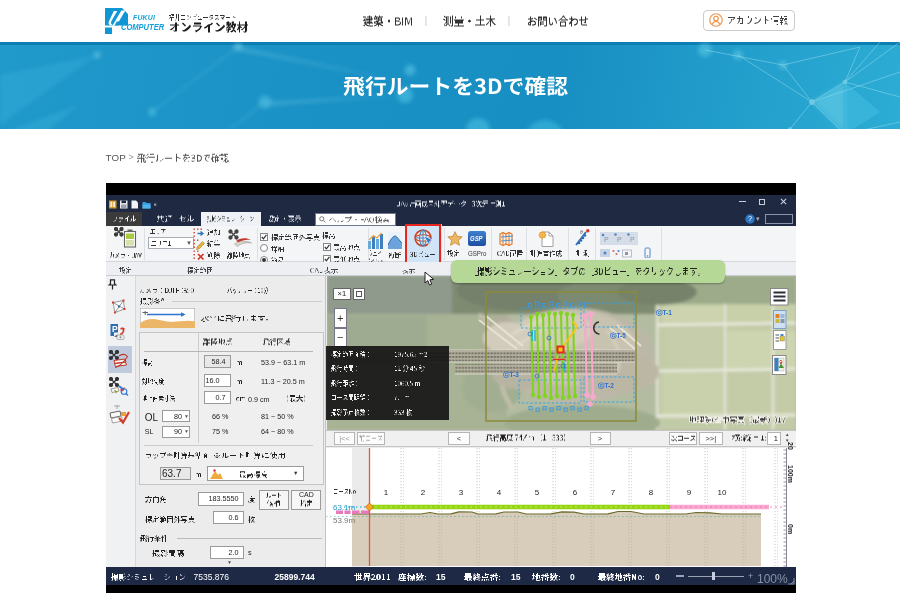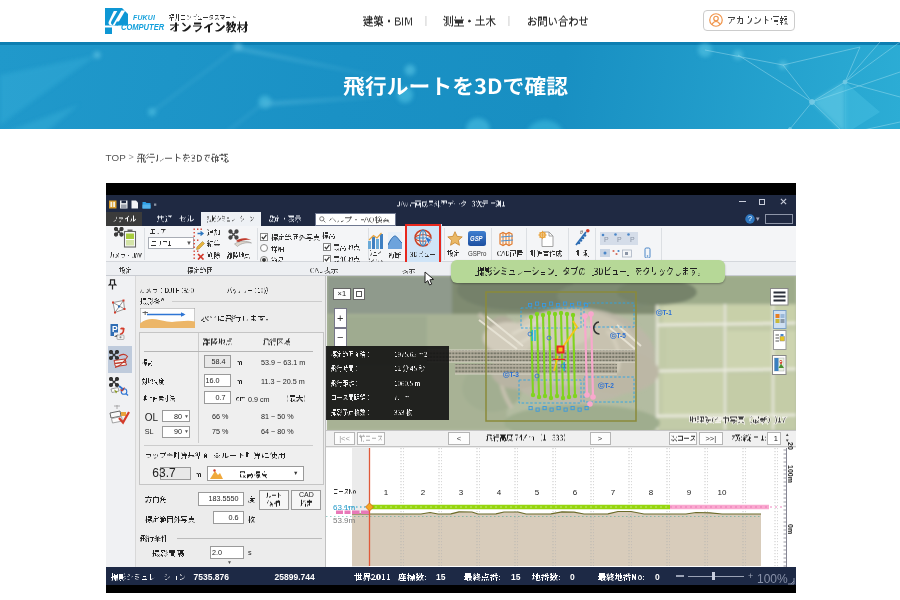--- a/index.html
+++ b/index.html
@@ -500,21 +500,21 @@
     <div class="abs" style="left:211.9px;top:427px;font-size:7.2px;color:#222">75 %</div>
     <div class="abs" style="left:261px;top:427px;font-size:7.2px;color:#222">64 ~ 80 %</div>
     <div class="abs" style="left:143.7px;top:444.5px;width:169px;height:1px;background:#ccc"></div>
     <svg style="position:absolute;left:144.7px;top:451.0px;overflow:visible" width="65" height="10">
       <path transform="translate(0,7.00)" d="M2 -5V-5C2 -5 2 -5 2 -5C3 -5 5 -5 5 -5C5 -5 6 -5 6 -5V-5C6 -5 5 -5 5 -5C5 -5 3 -5 2 -5C2 -5 2 -5 2 -5ZM6 -3 6 -4C6 -4 6 -4 5 -4C5 -4 2 -4 2 -4C2 -4 1 -4 1 -4V-3C1 -3 2 -3 2 -3C2 -3 5 -3 5 -3C5 -3 5 -2 5 -1C4 -1 3 -0 2 -0L3 0C3 0 4 -0 5 -1C6 -2 6 -2 6 -3C6 -3 6 -3 6 -3Z M11 -4 10 -4C10 -4 11 -3 11 -2L11 -3C11 -3 11 -4 11 -4ZM13 -4 13 -4C12 -3 12 -2 12 -1C11 -1 10 -0 9 0L10 1C10 0 11 -0 12 -1C13 -2 13 -3 13 -3C13 -3 13 -3 13 -4ZM9 -4 8 -3C9 -3 9 -2 9 -2L10 -2C9 -2 9 -3 9 -4Z M20 -5C20 -5 20 -5 20 -5C21 -5 21 -5 21 -5C21 -5 21 -5 20 -5C20 -5 20 -5 20 -5ZM20 -5C20 -5 20 -5 20 -5L19 -5C19 -5 16 -5 16 -5C16 -5 15 -5 15 -5V-4C15 -4 16 -4 16 -4C16 -4 19 -4 19 -4C19 -4 19 -3 19 -2C18 -1 17 -1 16 -0L16 0C18 -0 18 -1 19 -2C20 -2 20 -3 20 -4L20 -4C20 -4 20 -4 20 -4C21 -4 21 -5 21 -5C21 -5 21 -6 20 -6C20 -6 20 -5 20 -5Z M27 -4C27 -4 27 -4 26 -4L27 -3C27 -4 27 -4 28 -4ZM22 -2 22 -2C22 -2 23 -2 24 -3L23 -3C23 -3 22 -2 22 -2ZM22 -4C22 -4 23 -3 23 -3L23 -4C23 -4 23 -4 22 -4ZM26 -3C27 -2 27 -2 28 -2L28 -2C28 -2 27 -3 26 -3ZM25 -3C25 -3 26 -3 26 -2L24 -2C25 -3 26 -3 26 -4L26 -4C25 -4 25 -4 25 -3C25 -3 24 -4 24 -4C24 -4 25 -4 25 -5L25 -5H28V-5H25V-6H25V-5H22V-5H24C24 -4 24 -4 24 -4L24 -4L23 -4C24 -3 24 -3 24 -3C24 -3 24 -3 24 -2L23 -2L23 -2L26 -2C26 -2 26 -2 26 -2L27 -2C26 -2 26 -3 26 -3ZM22 -1V-1H25V1H25V-1H28V-1H25V-2H25V-1Z M29 -4V-3H31V-4ZM29 -6V-5H31V-6ZM29 -3V-2H31V-3ZM29 -5V-4H32V-5ZM33 -6V-3H32V-3H33V1H34V-3H35V-3H34V-6ZM29 -2V0H30V0H31V-2ZM30 -1H31V-0H30Z M37 -3H41V-3H37ZM37 -2H41V-2H37ZM37 -4H41V-4H37ZM40 -6C39 -5 39 -5 39 -5C39 -4 39 -4 39 -4H38L38 -4C38 -5 38 -5 38 -5H39V-5H37C37 -6 37 -6 37 -6L37 -6C37 -5 36 -5 36 -4C36 -4 36 -4 36 -4C36 -4 37 -5 37 -5H37C37 -5 38 -4 38 -4H37V-2H38V-1L38 -1H36V-1H38C37 -0 37 -0 36 0C36 0 36 0 36 1C38 0 38 -0 38 -1H40V1H41V-1H42V-1H41V-2H42V-4H41L41 -4C41 -5 41 -5 41 -5H42V-5H40C40 -6 40 -6 40 -6ZM40 -1H38L38 -1V-2H40ZM39 -4C39 -4 40 -5 40 -5H40C40 -5 41 -4 41 -4Z M48 -6V-5H45V-6H44V-5H43V-5H44V-3H43V-2H45C44 -2 44 -1 43 -1C43 -1 43 -1 43 -0C44 -1 45 -1 45 -2H47C48 -1 49 -1 49 -1C49 -1 49 -1 50 -1C49 -1 48 -2 48 -2H49V-3H48V-5H49V-5H48V-6ZM45 -5H48V-4H45ZM46 -2V-1H44V-1H46V-0H44V0H49V-0H46V-1H48V-1H46V-2ZM45 -4H48V-3H45ZM45 -3H48V-3H45Z M51 -5C51 -5 51 -5 52 -5L52 -5C52 -5 51 -6 51 -6ZM50 -4C50 -4 51 -4 51 -4L51 -4C51 -4 51 -5 50 -5ZM50 -2 51 -2C51 -2 52 -3 52 -3L52 -4C51 -3 51 -2 50 -2ZM50 -1V-1H53V1H54V-1H57V-1H54V-2H53V-1ZM54 -6C54 -6 54 -5 54 -5H53C53 -5 53 -6 53 -6L53 -6C53 -5 52 -5 52 -4C52 -4 52 -4 52 -4C52 -4 52 -4 52 -4V-2H56V-2H55V-3H56V-3H55V-4H56V-4H55V-5H56V-5H55C55 -5 55 -6 55 -6ZM53 -5H54V-4H53ZM53 -2V-3H54V-2ZM53 -4H54V-3H53Z M60 -2H61V-2H60ZM60 -3V-4H61V-3ZM60 -1H61V-0H60ZM57 -5V-5H60C60 -5 60 -4 60 -4H58V1H58V0H63V1H63V-4H60L61 -5H64V-5ZM58 -0V-4H59V-0ZM63 -0H62V-4H63Z" fill="#222"></path>
     </svg>
     <svg style="position:absolute;left:213.0px;top:451.0px;overflow:visible" width="73" height="10">
       <path transform="translate(0,7.00)" d="M4 -4C4 -4 5 -4 5 -5C5 -5 4 -5 4 -5C4 -5 3 -5 3 -5C3 -4 4 -4 4 -4ZM4 -3 1 -5 1 -5 4 -3 1 -0 1 -0 4 -2 7 -0 7 -0 4 -3 7 -5 7 -5ZM2 -3C2 -3 2 -3 2 -3C1 -3 1 -3 1 -3C1 -2 1 -2 2 -2C2 -2 2 -2 2 -3ZM6 -3C6 -2 6 -2 6 -2C7 -2 7 -2 7 -3C7 -3 7 -3 6 -3C6 -3 6 -3 6 -3ZM4 -1C4 -1 3 -1 3 -1C3 -0 4 -0 4 -0C4 -0 5 -0 5 -1C5 -1 4 -1 4 -1Z M12 -0 13 0C13 0 13 0 13 0C14 -0 15 -1 16 -2L15 -2C15 -2 14 -1 13 -1C13 -1 13 -4 13 -5C13 -5 13 -5 13 -5H12C12 -5 12 -5 12 -5C12 -4 12 -1 12 -1C12 -0 12 -0 12 -0ZM9 -0 9 0C10 -0 10 -1 11 -2C11 -2 11 -4 11 -5C11 -5 11 -5 11 -5H10C10 -5 10 -5 10 -5C10 -4 10 -3 10 -2C10 -1 9 -1 9 -0Z M17 -3V-2C17 -2 18 -2 18 -2C19 -2 22 -2 22 -2C23 -2 23 -2 23 -2V-3C23 -3 23 -3 22 -3C22 -3 19 -3 18 -3C18 -3 17 -3 17 -3Z M27 -1C27 -0 27 -0 27 0H28C28 -0 28 -0 28 -1L28 -3C28 -3 30 -2 31 -2L31 -2C30 -3 29 -3 28 -4V-5C28 -5 28 -5 28 -5H27C27 -5 27 -5 27 -5C27 -4 27 -1 27 -1Z M33 -4V-3H35V-4ZM33 -6V-5H35V-6ZM33 -3V-2H35V-3ZM33 -5V-4H36V-5ZM38 -6V-3H36V-3H38V1H38V-3H40V-3H38V-6ZM33 -2V0H33V0H35V-2ZM33 -1H35V-0H33Z M42 -3H46V-3H42ZM42 -2H46V-2H42ZM42 -4H46V-4H42ZM45 -6C45 -5 44 -5 44 -5C44 -4 44 -4 44 -4H43L43 -4C43 -5 43 -5 43 -5H44V-5H42C42 -6 42 -6 42 -6L42 -6C41 -5 41 -5 41 -4C41 -4 41 -4 41 -4C41 -4 42 -5 42 -5H42C42 -5 42 -4 43 -4H42V-2H43V-1L43 -1H41V-1H43C42 -0 42 -0 41 0C41 0 41 0 41 1C42 0 43 -0 43 -1H45V1H46V-1H48V-1H46V-2H47V-4H46L47 -4C47 -5 46 -5 46 -5H48V-5H45C45 -6 45 -6 45 -6ZM45 -1H43L43 -1V-2H45ZM44 -4C45 -4 45 -5 45 -5H46C46 -5 46 -4 46 -4Z M52 -5V-4C53 -4 54 -4 55 -4V-5C54 -5 53 -5 52 -5ZM52 -2 52 -2C52 -2 52 -1 52 -1C52 -0 52 -0 54 -0C54 -0 55 -0 56 -0L56 -1C55 -1 54 -1 54 -1C52 -1 52 -1 52 -1C52 -1 52 -2 52 -2ZM50 -5 50 -5C50 -5 50 -5 50 -5C50 -4 49 -3 49 -2C49 -1 49 -0 50 0L50 0C50 0 50 0 50 -0C50 -0 50 -0 50 -0C50 -1 51 -1 51 -2L50 -2C50 -2 50 -1 50 -1C50 -1 50 -2 50 -2C50 -3 50 -4 50 -5C50 -5 50 -5 50 -5Z M61 -6V-5H59V-5H61V-4H59V-2H61C61 -2 61 -1 61 -1C60 -1 60 -1 60 -2L59 -2C59 -1 60 -1 60 -1C60 -0 59 -0 59 0C59 0 59 0 59 1C60 0 60 0 61 -0C62 0 63 0 64 1C64 0 64 0 64 0C63 -0 62 -0 61 -1C62 -1 62 -2 62 -2H64V-4H62V-5H64V-5H62V-6ZM60 -3H61V-3L61 -2H60ZM62 -3H63V-2H62L62 -3ZM59 -6C58 -5 57 -4 57 -3C57 -3 57 -3 57 -3C57 -3 57 -3 58 -4V1H58V-4C59 -5 59 -5 59 -6Z M66 -5V-3C66 -2 66 -1 65 0C65 0 65 0 65 1C66 0 66 -1 66 -2H68V0H69V-2H71V-0C71 -0 71 0 71 0C71 0 70 0 69 0C70 0 70 0 70 1C70 1 71 1 71 0C71 0 72 0 72 -0V-5ZM66 -5H68V-4H66ZM71 -5V-4H69V-5ZM66 -3H68V-2H66C66 -2 66 -3 66 -3ZM71 -3V-2H69V-3Z" fill="#222"></path>
     </svg>
     <div class="abs" style="left:160.0px;top:466.5px;width:31.0px;height:13.5px;background:#e8e8e8;border:1px solid #9a9a9a"></div>
-    <div class="abs" style="left:152px;top:467.5px;width:24.0px;text-align:center;font-size:12px;color:#222;line-height:11.5px">63.7</div>
+    <div class="abs" style="left:162.0px;top:467.5px;width:24.0px;text-align:left;font-size:10px;color:#222;line-height:11.5px">63.7</div>
     <svg style="position:absolute;left:194.5px;top:469.5px;overflow:visible" width="7" height="10">
       <path transform="translate(0,7.00)" d="M1 0H1V-3C2 -3 2 -3 2 -3C3 -3 3 -3 3 -2V0H4V-3C4 -3 4 -3 5 -3C5 -3 5 -3 5 -2V0H6V-2C6 -3 6 -4 5 -4C4 -4 4 -4 3 -3C3 -4 3 -4 2 -4C2 -4 2 -4 1 -3H1L1 -4H1Z" fill="#222"></path>
     </svg>
     <div class="abs" style="left:207px;top:466px;width:97px;height:15px;background:#fff;border:1px solid #9a9a9a"></div>
     <svg class="abs" style="left:210px;top:468.5px" width="13" height="10" viewBox="0 0 13 10">
 <path d="M0 10 L5 2 L8 6 L10 4 L13 10 Z" fill="#f0a93c"></path>
       <circle cx="4.5" cy="1.5" r="1.2" fill="#d43b2a"></circle>
 </svg>
     <svg style="position:absolute;left:238.5px;top:470.3px;overflow:visible" width="30" height="10">
       <path transform="translate(0,7.20)" d="M2 -5H5V-4H2ZM2 -5H5V-5H2ZM1 -6V-4H6V-6ZM3 -3V-2H2V-3ZM0 -0 0 0 3 -0V1H3V0C4 0 4 0 4 1C4 0 5 0 5 -0C6 0 6 0 7 1C7 0 7 0 7 0C6 0 6 -0 6 -1C6 -1 6 -2 7 -2L6 -2L6 -2H4V-2H4L4 -2C4 -1 4 -1 5 -1C4 -0 4 -0 3 0V-3H7V-3H0V-3H1V-0ZM4 -2H6C6 -2 5 -1 5 -1C5 -1 5 -2 4 -2ZM3 -2V-1H2V-2ZM3 -1V-1L2 -0V-1Z M9 -4H12V-3H9ZM9 -4V-3H13V-4ZM11 -6V-5H8V-5H14V-5H11V-6ZM8 -3V1H9V-2H13V-0C13 0 13 0 13 0C13 0 13 0 12 0C12 0 12 0 12 1C13 1 13 1 13 0C14 0 14 0 14 -0V-3ZM10 -1H12V-0H10ZM9 -2V0H10V-0H12V-2Z M18 -3V-2H21V-3ZM20 -1C20 -0 21 0 21 0L22 0C21 -0 21 -1 20 -1ZM18 -1C18 -1 17 -0 17 0C17 0 17 0 17 0C18 0 18 -0 18 -1ZM17 -5V-3H21V-5H20V-5H21V-6H17V-5H19V-5ZM19 -5H20V-5H19ZM17 -2V-1H19V0C19 0 19 0 19 0C19 0 19 0 18 0C18 0 18 0 18 1C19 1 19 1 19 1C20 0 20 0 20 0V-1H21V-2ZM18 -4H19V-3H18ZM19 -4H20V-3H19ZM20 -4H21V-3H20ZM16 -6V-4H15V-4H16C16 -3 15 -2 15 -1C15 -1 15 -1 15 -1C15 -1 16 -2 16 -3V1H16V-3C17 -2 17 -2 17 -2L17 -2C17 -2 17 -3 16 -3V-4H17V-4H16V-6Z M24 -4H27V-3H24ZM23 -4V-3H27V-4ZM25 -6V-5H22V-5H29V-5H26V-6ZM23 -3V1H23V-2H28V-0C28 0 28 0 28 0C27 0 27 0 27 0C27 0 27 0 27 1C27 1 28 1 28 0C28 0 28 0 28 -0V-3ZM24 -1H26V-0H24ZM24 -2V0H24V-0H27V-2Z" fill="#222"></path>
@@ -549,21 +549,21 @@
       <path transform="translate(0,7.00)" d="M6 -4C5 -3 5 -2 5 -2C4 -2 4 -3 4 -4L4 -4ZM4 -6C4 -5 3 -4 3 -3C3 -3 3 -3 3 -3C3 -3 3 -3 4 -3C4 -3 4 -2 4 -1C4 -1 3 -0 3 0C3 0 3 0 3 1C4 0 4 -0 5 -1C5 -0 6 0 6 1C6 0 7 0 7 0C6 -0 6 -1 5 -1C6 -2 6 -3 6 -4H7V-5H4C4 -5 4 -5 5 -6ZM1 -6V-4H0V-4H1C1 -3 1 -2 0 -1C0 -1 0 -1 0 -1C1 -1 1 -2 1 -3V1H2V-3C2 -2 3 -2 3 -1L3 -2C3 -2 2 -3 2 -3V-4H3V-4H2V-6Z" fill="#222"></path>
     </svg>
     <svg style="position:absolute;left:140.0px;top:534.0px;overflow:visible" width="29" height="10">
       <path transform="translate(0,7.00)" d="M6 -6C6 -5 6 -5 5 -5L6 -5C6 -5 6 -5 7 -5ZM6 -3C6 -2 6 -2 5 -2L6 -2C6 -2 6 -2 7 -2ZM2 -5C2 -4 1 -4 0 -4C0 -4 0 -4 1 -3C1 -4 1 -4 1 -4V-3H0V-2H1C1 -2 1 -1 0 0C0 0 1 0 1 1C2 -0 2 -1 2 -2H3V0H4V-2H5C5 -1 5 0 6 1C7 1 7 0 7 -0C7 -0 7 -1 6 -1C6 -0 6 0 6 0C6 0 5 -1 5 -1C6 -1 6 -1 6 -1L7 -1C6 -1 6 -2 5 -2L5 -2C5 -2 5 -2 5 -3H4V-5H3V-3H2V-4C2 -4 2 -4 3 -5ZM1 -6V-5H5C5 -4 5 -3 6 -3C6 -3 7 -3 7 -3C7 -3 6 -4 6 -4C6 -3 6 -3 6 -3C6 -3 5 -4 5 -5C6 -4 6 -4 6 -4L7 -4C6 -4 6 -5 5 -5L5 -5C5 -5 5 -5 5 -6Z M10 -5V-5H13V-5ZM9 -6C9 -5 8 -5 7 -4C7 -4 7 -4 8 -4C8 -4 9 -5 9 -6ZM10 -4V-3H12V-0C12 -0 12 0 12 0C12 0 11 0 11 0C11 0 11 0 11 1C12 1 12 1 12 0C13 0 13 0 13 -0V-3H14V-4ZM9 -4C9 -4 8 -3 7 -2C7 -2 7 -2 8 -2C8 -2 8 -2 8 -3V1H9V-3C9 -3 9 -4 10 -4Z M19 -5C18 -4 18 -4 18 -4C17 -4 17 -4 16 -5L16 -5ZM17 -6C16 -5 16 -5 15 -4C15 -4 15 -4 15 -4C15 -4 16 -4 16 -4C16 -4 17 -4 17 -4C16 -3 15 -3 14 -3C14 -3 15 -2 15 -2C16 -2 17 -3 18 -3C18 -3 19 -2 20 -2C20 -2 21 -3 21 -3C20 -3 19 -3 18 -4C19 -4 19 -4 19 -5L19 -5L19 -5H17C17 -5 17 -6 17 -6ZM17 -3V-2H14V-2H17C16 -1 15 -0 14 0C14 0 15 0 15 0C16 0 17 -1 17 -1V1H18V-1C18 -1 19 0 20 0C20 0 21 0 21 -0C20 -0 19 -1 18 -2H21V-2H18V-3Z M23 -2V-2H25V1H26V-2H28V-2H26V-4H27V-4H26V-6H25V-4H24C24 -5 24 -5 25 -5L24 -6C24 -5 24 -4 23 -3C23 -3 24 -3 24 -3C24 -3 24 -4 24 -4H25V-2ZM23 -6C22 -5 22 -4 21 -3C21 -3 21 -3 22 -3C22 -3 22 -3 22 -3V1H23V-4C23 -5 23 -5 23 -6Z" fill="#222"></path>
     </svg>
     <div class="abs" style="left:177px;top:538px;width:145px;height:1px;background:#bbb"></div>
     <svg style="position:absolute;left:151.7px;top:548.5px;overflow:visible" width="33" height="10">
       <path transform="translate(0,7.00)" d="M4 -4H7V-4H4ZM4 -5H7V-5H4ZM3 -6V-4H7V-6ZM1 -6V-4H0V-4H1V-3L0 -2L0 -2L1 -2V-0C1 0 1 0 1 0C1 0 1 0 0 0C0 0 1 0 1 1C1 1 1 1 2 0C2 0 2 0 2 -0V-2L3 -2L3 -3H3V-0L2 -0L3 0L5 -0V1H5V-3H8V-3H3V-3L2 -3V-4H3V-4H2V-6ZM4 -3H5V-2H4ZM4 -2H5V-1H4ZM6 -2 5 -2C6 -1 6 -1 6 -0C6 -0 5 0 5 0C5 0 5 0 5 1C6 0 6 0 6 -0C7 0 7 0 7 1C8 0 8 0 8 0C7 0 7 -0 7 -0C7 -1 7 -2 8 -2L7 -2L7 -2H5V-2H7C7 -1 7 -1 6 -1C6 -1 6 -1 6 -2ZM4 -1H5V-1L4 -0Z M10 -2H12V-1H10ZM10 -5H12V-4H10ZM10 -5H12V-5H10ZM9 -1C9 -1 9 -0 8 0C9 0 9 0 9 0C9 0 10 -0 10 -1ZM15 -6C14 -5 14 -5 13 -4C13 -4 13 -4 13 -4C14 -4 15 -5 15 -6ZM15 -4C15 -3 14 -3 13 -2C13 -2 13 -2 13 -2C14 -2 15 -3 16 -4ZM9 -6V-4H10V-3H8V-3H13V-3H11V-4H13V-6ZM9 -2V-1H10V0C10 0 10 0 10 0C10 0 10 0 10 0C10 0 10 0 10 1C10 1 11 1 11 0C11 0 11 0 11 0V-1H12V-2ZM15 -2C15 -1 14 -0 13 0C13 -0 12 -1 12 -1L12 -1C12 -0 12 0 12 0L13 0C13 0 13 0 13 1C14 0 15 -1 16 -2Z M21 -1V-1H19V-1ZM21 -2H19V-2H21ZM19 -3V0H19V-0H22V-3ZM19 -4V-4H17V-4ZM19 -5H17V-5H19ZM23 -4V-4H21V-4ZM23 -5H21V-5H23ZM23 -6H20V-3H23V-0C23 -0 23 0 23 0C23 0 22 0 22 0C22 0 22 0 22 1C22 1 23 1 23 0C23 0 23 0 23 -0V-6ZM17 -6V1H17V-3H20V-6Z M28 -4H31V-4H28ZM28 -5V-3H31V-5ZM27 -6V-5H32V-6ZM28 -1V-1H29V0H30V-1H31V-1ZM31 -2V-2L31 -2C31 -2 31 -2 31 -2C31 -2 30 -2 30 -2C30 -2 30 -2 30 -2V-2ZM27 -3V1H28V-2H29C29 -2 28 -2 28 -2C28 -1 28 -1 28 -1C29 -1 29 -2 29 -2H30V-2C30 -2 30 -1 30 -1C30 -1 31 -1 31 -1L31 -1V0C31 0 31 0 31 0C31 0 31 0 30 0C30 0 30 0 30 1C31 1 31 1 31 0C32 0 32 0 32 0V-3ZM25 -6V1H25V-5H26C26 -5 26 -4 26 -3C26 -3 26 -2 26 -2C26 -2 26 -2 26 -2C26 -2 26 -2 26 -2C26 -2 26 -2 26 -2C26 -1 26 -1 26 -1C26 -1 26 -1 26 -1C26 -1 27 -1 27 -1C27 -1 27 -2 27 -2C27 -2 27 -3 26 -4C26 -4 27 -5 27 -5L27 -6L27 -6Z" fill="#222"></path>
     </svg>
     <div class="abs" style="left:210.0px;top:545.5px;width:33.5px;height:13.0px;background:#fff;border:1px solid #9a9a9a"></div>
-    <div class="abs" style="left:212.0px;top:546.5px;width:26.5px;font-size:7.2px;color:#222;line-height:11.0px">2.0</div>
+    <div class="abs" style="left:212.0px;top:546.5px;width:26.5px;text-align:right;font-size:7.2px;color:#222;line-height:11.0px">2.0</div>
     <div class="abs" style="left:248px;top:548px;font-size:7.2px;color:#222">s</div>
     <div class="abs" style="left:227px;top:559px;font-size:5px;color:#555">▼</div>
     <svg class="abs" style="left:327px;top:276px" width="469" height="154" viewBox="0 0 469 154">
 <defs>
 <filter id="mb" x="-20%" y="-20%" width="140%" height="140%">
           <feGaussianBlur stdDeviation="1.5"></feGaussianBlur>
         </filter>
 <pattern id="stripe" width="3.2" height="3.6" patternUnits="userSpaceOnUse">
           <rect width="3.2" height="3.6" fill="#b6b0a0"></rect>
           <rect width="2.2" height="1.9" x="0.4" y="0.8" fill="#72726444"></rect>
@@ -869,21 +869,21 @@
     <div class="abs" style="left:722px;top:487.5px;width:12px;text-align:center;font-size:8px;color:#222;margin-left:-6px">10</div>
     <div class="abs" style="left:333px;top:502.5px;font-size:8px;color:#2398c8">63.1m</div>
     <div class="abs" style="left:333px;top:515.5px;font-size:8px;color:#777">53.9m</div>
     <div class="abs" style="left:786.5px;top:465px;font-size:7px;color:#222;writing-mode:vertical-rl;font-weight:bold">100m</div>
     <div class="abs" style="left:786.5px;top:524px;font-size:7px;color:#222;writing-mode:vertical-rl;font-weight:bold">0m</div>
     <div class="abs" style="left:786.5px;top:442px;font-size:7px;color:#222;writing-mode:vertical-rl;font-weight:bold">20</div>
     <div class="abs" style="left:106px;top:567px;width:690px;height:18px;background:#1d2945"></div>
     <svg style="position:absolute;left:111.0px;top:572.0px;overflow:visible" width="76" height="11">
       <path transform="translate(0,8.00)" d="M4 -5H6V-5H4ZM4 -6H6V-5H4ZM3 -6V-4H7V-6ZM1 -7V-5H0V-5H1V-3L0 -3L0 -2L1 -2V-0C1 0 1 0 1 0C1 0 1 0 0 0C0 0 1 0 1 1C1 1 1 1 1 1C2 0 2 0 2 -0V-2L3 -3L2 -3H3V-0L2 -0L2 0L4 -0V1H5V-3H7V-4H2V-3L2 -3V-5H2V-5H2V-7ZM3 -3H4V-3H3ZM3 -2H4V-2H3ZM5 -2 5 -2C5 -1 5 -1 6 -1C5 -0 5 0 5 0C5 0 5 1 5 1C5 0 6 0 6 -0C6 0 7 0 7 1C7 1 7 0 7 0C7 0 7 -0 6 -1C7 -1 7 -2 7 -3L7 -3L7 -3H5V-2H6C6 -2 6 -1 6 -1C6 -1 6 -2 5 -2ZM3 -1H4V-1L3 -0Z M9 -2H11V-2H9ZM9 -5H11V-5H9ZM9 -6H11V-6H9ZM9 -1C8 -1 8 -0 8 0C8 0 8 0 8 0C9 0 9 -0 9 -1ZM14 -7C13 -6 13 -5 12 -5C12 -5 12 -5 12 -5C13 -5 14 -6 14 -6ZM14 -4C14 -4 13 -3 12 -3C12 -3 12 -2 12 -2C13 -3 14 -3 15 -4ZM8 -6V-4H10V-4H8V-3H12V-4H10V-4H12V-6ZM8 -3V-1H10V0C10 0 10 0 10 0C10 0 9 0 9 0C9 0 9 0 9 1C10 1 10 1 10 1C10 0 10 0 10 0V-1H12V-3ZM14 -2C14 -1 13 -0 12 0C12 -0 11 -1 11 -1L11 -1C11 -0 11 0 12 0L12 0C12 0 12 0 12 1C13 0 14 -1 15 -2Z M17 -6 17 -6C17 -5 18 -5 19 -4L19 -5C19 -5 18 -6 17 -6ZM16 -0 16 0C17 0 18 -0 19 -1C20 -2 21 -3 22 -4L21 -4C21 -3 20 -2 19 -1C18 -1 17 -1 16 -0ZM16 -4 16 -4C16 -4 17 -3 17 -3L18 -3C17 -4 17 -4 16 -4Z M25 -6 24 -5C25 -5 27 -5 28 -5L29 -5C28 -5 26 -6 25 -6ZM24 -4 24 -3C25 -3 27 -3 28 -2L28 -3C27 -3 25 -4 24 -4ZM24 -2 24 -1C25 -1 27 -0 28 0L28 -0C27 -1 25 -1 24 -2Z M31 -1V-0C31 -0 32 -0 32 -0C32 -0 35 -0 36 -0C36 -0 36 -0 36 -0V-1C36 -1 36 -1 36 -1H35C35 -1 35 -3 35 -4C35 -4 36 -4 36 -4L35 -4C35 -4 35 -4 35 -4C34 -4 33 -4 32 -4C32 -4 32 -4 32 -4V-3C32 -3 32 -3 32 -3C33 -3 34 -3 35 -3C35 -3 35 -1 34 -1H32C32 -1 31 -1 31 -1Z M39 -0 40 0C40 0 40 0 40 0C42 -1 43 -2 44 -3L44 -3C43 -2 41 -1 40 -1C40 -1 40 -4 40 -5C40 -5 40 -6 40 -6H39C39 -6 39 -5 39 -5C39 -4 39 -1 39 -1C39 -0 39 -0 39 -0Z M46 -3V-3C46 -3 46 -3 47 -3C47 -3 50 -3 51 -3C51 -3 52 -3 52 -3V-3C52 -3 51 -3 51 -3C50 -3 47 -3 47 -3C46 -3 46 -3 46 -3Z M55 -6 54 -6C55 -5 56 -5 56 -4L56 -5C56 -5 55 -6 55 -6ZM54 -0 54 0C55 0 56 -0 56 -1C58 -2 59 -3 59 -4L59 -4C58 -3 57 -2 56 -1C55 -1 54 -1 54 -0ZM54 -4 53 -4C54 -4 55 -3 55 -3L55 -3C55 -4 54 -4 54 -4Z M62 -0V0C62 0 62 0 62 0H65L65 0H66C66 0 66 0 66 0C66 -1 66 -4 66 -4C66 -4 66 -4 66 -4C66 -4 66 -4 65 -4C65 -4 63 -4 62 -4C62 -4 62 -4 62 -4V-4C62 -4 62 -4 62 -4C63 -4 65 -4 65 -4V-2H63C62 -2 62 -2 62 -2V-2C62 -2 62 -2 63 -2H65V-0H62C62 -0 62 -0 62 -0Z M69 -6 69 -5C69 -5 70 -4 71 -4L71 -4C71 -5 70 -5 69 -6ZM69 -1 69 0C70 -0 71 -1 72 -1C73 -2 74 -3 74 -4L74 -5C74 -4 73 -2 72 -2C71 -1 70 -1 69 -1Z" fill="#fff"></path>
     </svg>
-    <div class="abs" style="left:193.5px;top:571.5px;font-size:8.5px;font-weight:bold;color:#fff">7535.876</div>
+    <div class="abs" style="left:193.5px;top:571.5px;font-size:8.5px;font-weight:normal;color:#fff">7535.876</div>
     <div class="abs" style="left:274.5px;top:571.5px;font-size:8.5px;font-weight:bold;color:#fff">25899.744</div>
     <svg style="position:absolute;left:354.0px;top:572.0px;overflow:visible" width="38" height="11">
       <path transform="translate(0,8.00)" d="M6 -7V-5H5V-7H4V-5H3V-7H2V-5H0V-4H2V1H3V0H8V-1H3V-4H4V-1H5V-2H6V-1H7V-4H8V-5H7V-7ZM5 -4H6V-3H5Z M11 -4H12V-4H11ZM13 -4H15V-4H13ZM11 -6H12V-5H11ZM13 -6H15V-5H13ZM14 -2V1H15V-2C15 -2 16 -1 16 -1C16 -1 17 -2 17 -2C16 -2 15 -3 14 -3H16V-7H10V-3H11C10 -3 10 -2 9 -2C9 -2 9 -1 9 -1C10 -1 11 -2 11 -2V-2C11 -1 11 -0 9 -0C10 0 10 1 10 1C12 0 12 -1 12 -2V-2H11C12 -2 12 -3 12 -3H13C13 -3 14 -2 14 -2Z M17 0H22V-1H20C20 -1 19 -1 19 -1C20 -2 21 -3 21 -4C21 -5 20 -6 19 -6C18 -6 18 -6 17 -5L18 -4C18 -5 19 -5 19 -5C20 -5 20 -5 20 -4C20 -3 19 -2 17 -1Z M24 0C26 0 27 -1 27 -3C27 -5 26 -6 24 -6C23 -6 22 -5 22 -3C22 -1 23 0 24 0ZM24 -1C24 -1 24 -1 24 -3C24 -5 24 -5 24 -5C25 -5 25 -5 25 -3C25 -1 25 -1 24 -1Z M28 0H31V-1H30V-6H29C29 -6 29 -6 28 -5V-5H29V-1H28Z M33 0H36V-1H35V-6H34C34 -6 34 -6 33 -5V-5H34V-1H33Z" fill="#fff"></path>
     </svg>
     <svg style="position:absolute;left:398.0px;top:572.0px;overflow:visible" width="30" height="11">
       <path transform="translate(0,8.00)" d="M1 -6V-4C1 -3 1 -1 0 0C0 0 1 0 1 1C2 -0 2 -2 2 -3C2 -3 2 -2 3 -2C3 -2 3 -3 3 -3C4 -3 4 -3 4 -2L5 -3V-2H2V-1H5V-0H2V1H8V-0H6V-1H8V-2H6V-3C6 -2 6 -2 6 -2C6 -2 7 -3 7 -3C7 -3 8 -2 8 -2L8 -3C8 -3 8 -3 7 -4C7 -4 7 -4 7 -5L7 -5C6 -4 6 -3 6 -3V-5H5V-3C4 -3 4 -4 4 -4C4 -4 4 -4 4 -5L3 -5C3 -4 3 -3 2 -3C2 -3 2 -4 2 -4V-5H8V-6H5V-7H4V-6Z M13 -3V-2H17V-3ZM15 -1C16 -0 16 0 16 1L17 0C17 -0 16 -1 16 -1ZM13 -1C13 -1 12 -0 12 -0C12 0 12 0 12 1C13 0 13 -0 14 -1ZM12 -5V-3H17V-5H16V-6H17V-6H12V-6H14V-5ZM14 -6H15V-5H14ZM12 -2V-1H14V-0C14 -0 14 -0 14 -0C14 -0 14 -0 13 -0C13 0 14 0 14 1C14 1 14 1 15 1C15 0 15 0 15 -0V-1H17V-2ZM13 -5H14V-4H13ZM14 -5H15V-4H14ZM16 -5H16V-4H16ZM10 -7V-5H9V-4H10C10 -3 9 -2 9 -2C9 -1 9 -1 9 -1C10 -1 10 -2 10 -2V1H11V-3C11 -2 12 -2 12 -2L12 -2C12 -3 11 -4 11 -4V-4H12V-5H11V-7Z M23 -7C23 -5 22 -4 21 -3C22 -3 22 -3 22 -3L22 -2C22 -3 23 -3 23 -3C23 -3 23 -2 23 -1C23 -1 22 -1 22 -0C21 -0 21 -1 21 -1C21 -1 21 -1 21 -2H22V-3H20L20 -3L20 -3H20V-4C21 -4 21 -4 21 -3L22 -4C22 -4 21 -4 21 -5H22V-5H21C21 -6 22 -6 22 -6L21 -7C21 -6 21 -6 21 -6L21 -5H20V-7H19V-5H19L19 -6C19 -6 19 -6 19 -7L18 -6C18 -6 18 -6 18 -5H18V-5H19C19 -4 18 -4 18 -4C18 -4 18 -3 18 -3C19 -3 19 -4 19 -4V-3L19 -3L19 -3H18V-2H19C18 -1 18 -1 18 -1L19 -1L19 -1L19 -1C19 -0 18 -0 18 -0C18 0 18 0 18 1C19 1 20 0 20 -0C21 0 21 0 21 1L22 0C22 0 22 1 22 1C23 0 23 -0 24 -1C24 -0 25 0 25 1C25 0 26 0 26 -0C25 -0 25 -1 24 -1C25 -2 25 -3 25 -4H26V-5H24C24 -6 24 -6 24 -7ZM20 -2H20C20 -2 20 -1 20 -1C20 -1 20 -1 19 -1ZM24 -4C24 -4 24 -3 24 -3C24 -3 23 -4 23 -4Z M28 -3C28 -3 28 -3 28 -4C28 -4 28 -4 28 -4C27 -4 27 -4 27 -4C27 -3 27 -3 28 -3ZM28 0C28 0 28 -0 28 -1C28 -1 28 -1 28 -1C27 -1 27 -1 27 -1C27 -0 27 0 28 0Z" fill="#fff"></path>
     </svg>
     <div class="abs" style="left:436px;top:572px;font-size:8.5px;font-weight:bold;color:#fff">15</div>
     <svg style="position:absolute;left:464.0px;top:572.0px;overflow:visible" width="38" height="11">
       <path transform="translate(0,8.00)" d="M2 -5H6V-5H2ZM2 -6H6V-6H2ZM1 -7V-4H7V-7ZM3 -3V-3H2V-3ZM0 -1 0 0 3 0V1H4V0C4 0 5 1 5 1C5 1 6 0 6 -0C7 0 7 1 8 1C8 0 8 0 8 -0C8 -0 7 -0 7 -1C7 -1 8 -2 8 -3L7 -3L7 -3H4V-2H5L5 -2C5 -1 5 -1 5 -1C5 -0 5 -0 4 -0V-3H8V-4H0V-3H1V-1ZM5 -2H7C6 -2 6 -1 6 -1C6 -1 6 -2 5 -2ZM3 -2V-2H2V-2ZM3 -1V-1L2 -1V-1Z M13 -2C14 -2 15 -1 15 -1L16 -2C15 -2 15 -2 14 -3ZM12 -0C14 -0 15 0 16 1L16 0C15 -0 14 -1 13 -1ZM11 -2C11 -1 11 -1 12 -0L12 -1C12 -1 12 -2 12 -2ZM9 -2C9 -1 9 -1 9 -0C9 -0 9 0 9 0C10 -0 10 -1 10 -2ZM9 -3 9 -2 10 -3V1H11V-3L11 -3C11 -2 11 -2 12 -2L12 -2C12 -2 12 -2 12 -2C13 -2 14 -3 14 -3C15 -3 16 -2 16 -2C16 -2 17 -3 17 -3C16 -3 16 -3 15 -4C16 -4 16 -5 16 -6L16 -6L16 -6H14C14 -6 14 -6 14 -7L13 -7C13 -6 13 -5 12 -4C12 -4 12 -4 12 -4C13 -4 13 -4 13 -5C13 -4 13 -4 14 -4C13 -3 13 -3 12 -3C12 -3 12 -4 12 -4L11 -4C11 -4 11 -4 11 -3L10 -3C11 -4 11 -5 12 -5L11 -6C11 -5 11 -5 10 -5C10 -5 10 -5 10 -5C10 -5 11 -6 11 -6L10 -7C10 -6 10 -6 9 -5L9 -6L9 -5C9 -5 10 -4 10 -4L9 -3ZM15 -5C15 -5 15 -5 14 -4C14 -5 14 -5 14 -5Z M19 -4H23V-3H19ZM20 -1C20 -0 20 0 20 1L21 1C21 0 21 -1 21 -1ZM22 -1C22 -0 22 0 22 1L23 0C23 -0 23 -1 23 -1ZM23 -1C24 -1 24 0 24 1L25 0C25 -0 25 -1 24 -1ZM18 -1C18 -1 18 -0 17 0L18 1C19 0 19 -0 19 -1ZM18 -4V-2H24V-4H22V-5H25V-6H22V-7H21V-4Z M29 -5H28L29 -5C29 -5 28 -5 28 -6L29 -6ZM30 -5V-6C31 -6 31 -6 32 -6C31 -5 31 -5 31 -5L31 -5ZM27 -5C27 -5 28 -5 28 -5H26V-4H28C28 -3 27 -3 26 -3C26 -2 26 -2 27 -2C27 -2 27 -2 27 -2V1H28V0H32V1H33V-2C33 -2 33 -2 33 -2C34 -2 34 -3 34 -3C33 -3 32 -3 31 -4H34V-5H32C32 -5 33 -5 33 -6L32 -6C32 -6 33 -6 33 -6L33 -7C31 -6 29 -6 27 -6C27 -6 27 -6 27 -6L28 -6ZM29 -4V-3H30V-4C31 -3 31 -3 32 -2H28C28 -3 29 -3 29 -4ZM28 -1H29V-0H28ZM28 -1V-2H29V-1ZM32 -1V-0H30V-1ZM32 -1H30V-2H32Z M36 -3C36 -3 36 -3 36 -4C36 -4 36 -4 36 -4C35 -4 35 -4 35 -4C35 -3 35 -3 36 -3ZM36 0C36 0 36 -0 36 -1C36 -1 36 -1 36 -1C35 -1 35 -1 35 -1C35 -0 35 0 36 0Z" fill="#fff"></path>

